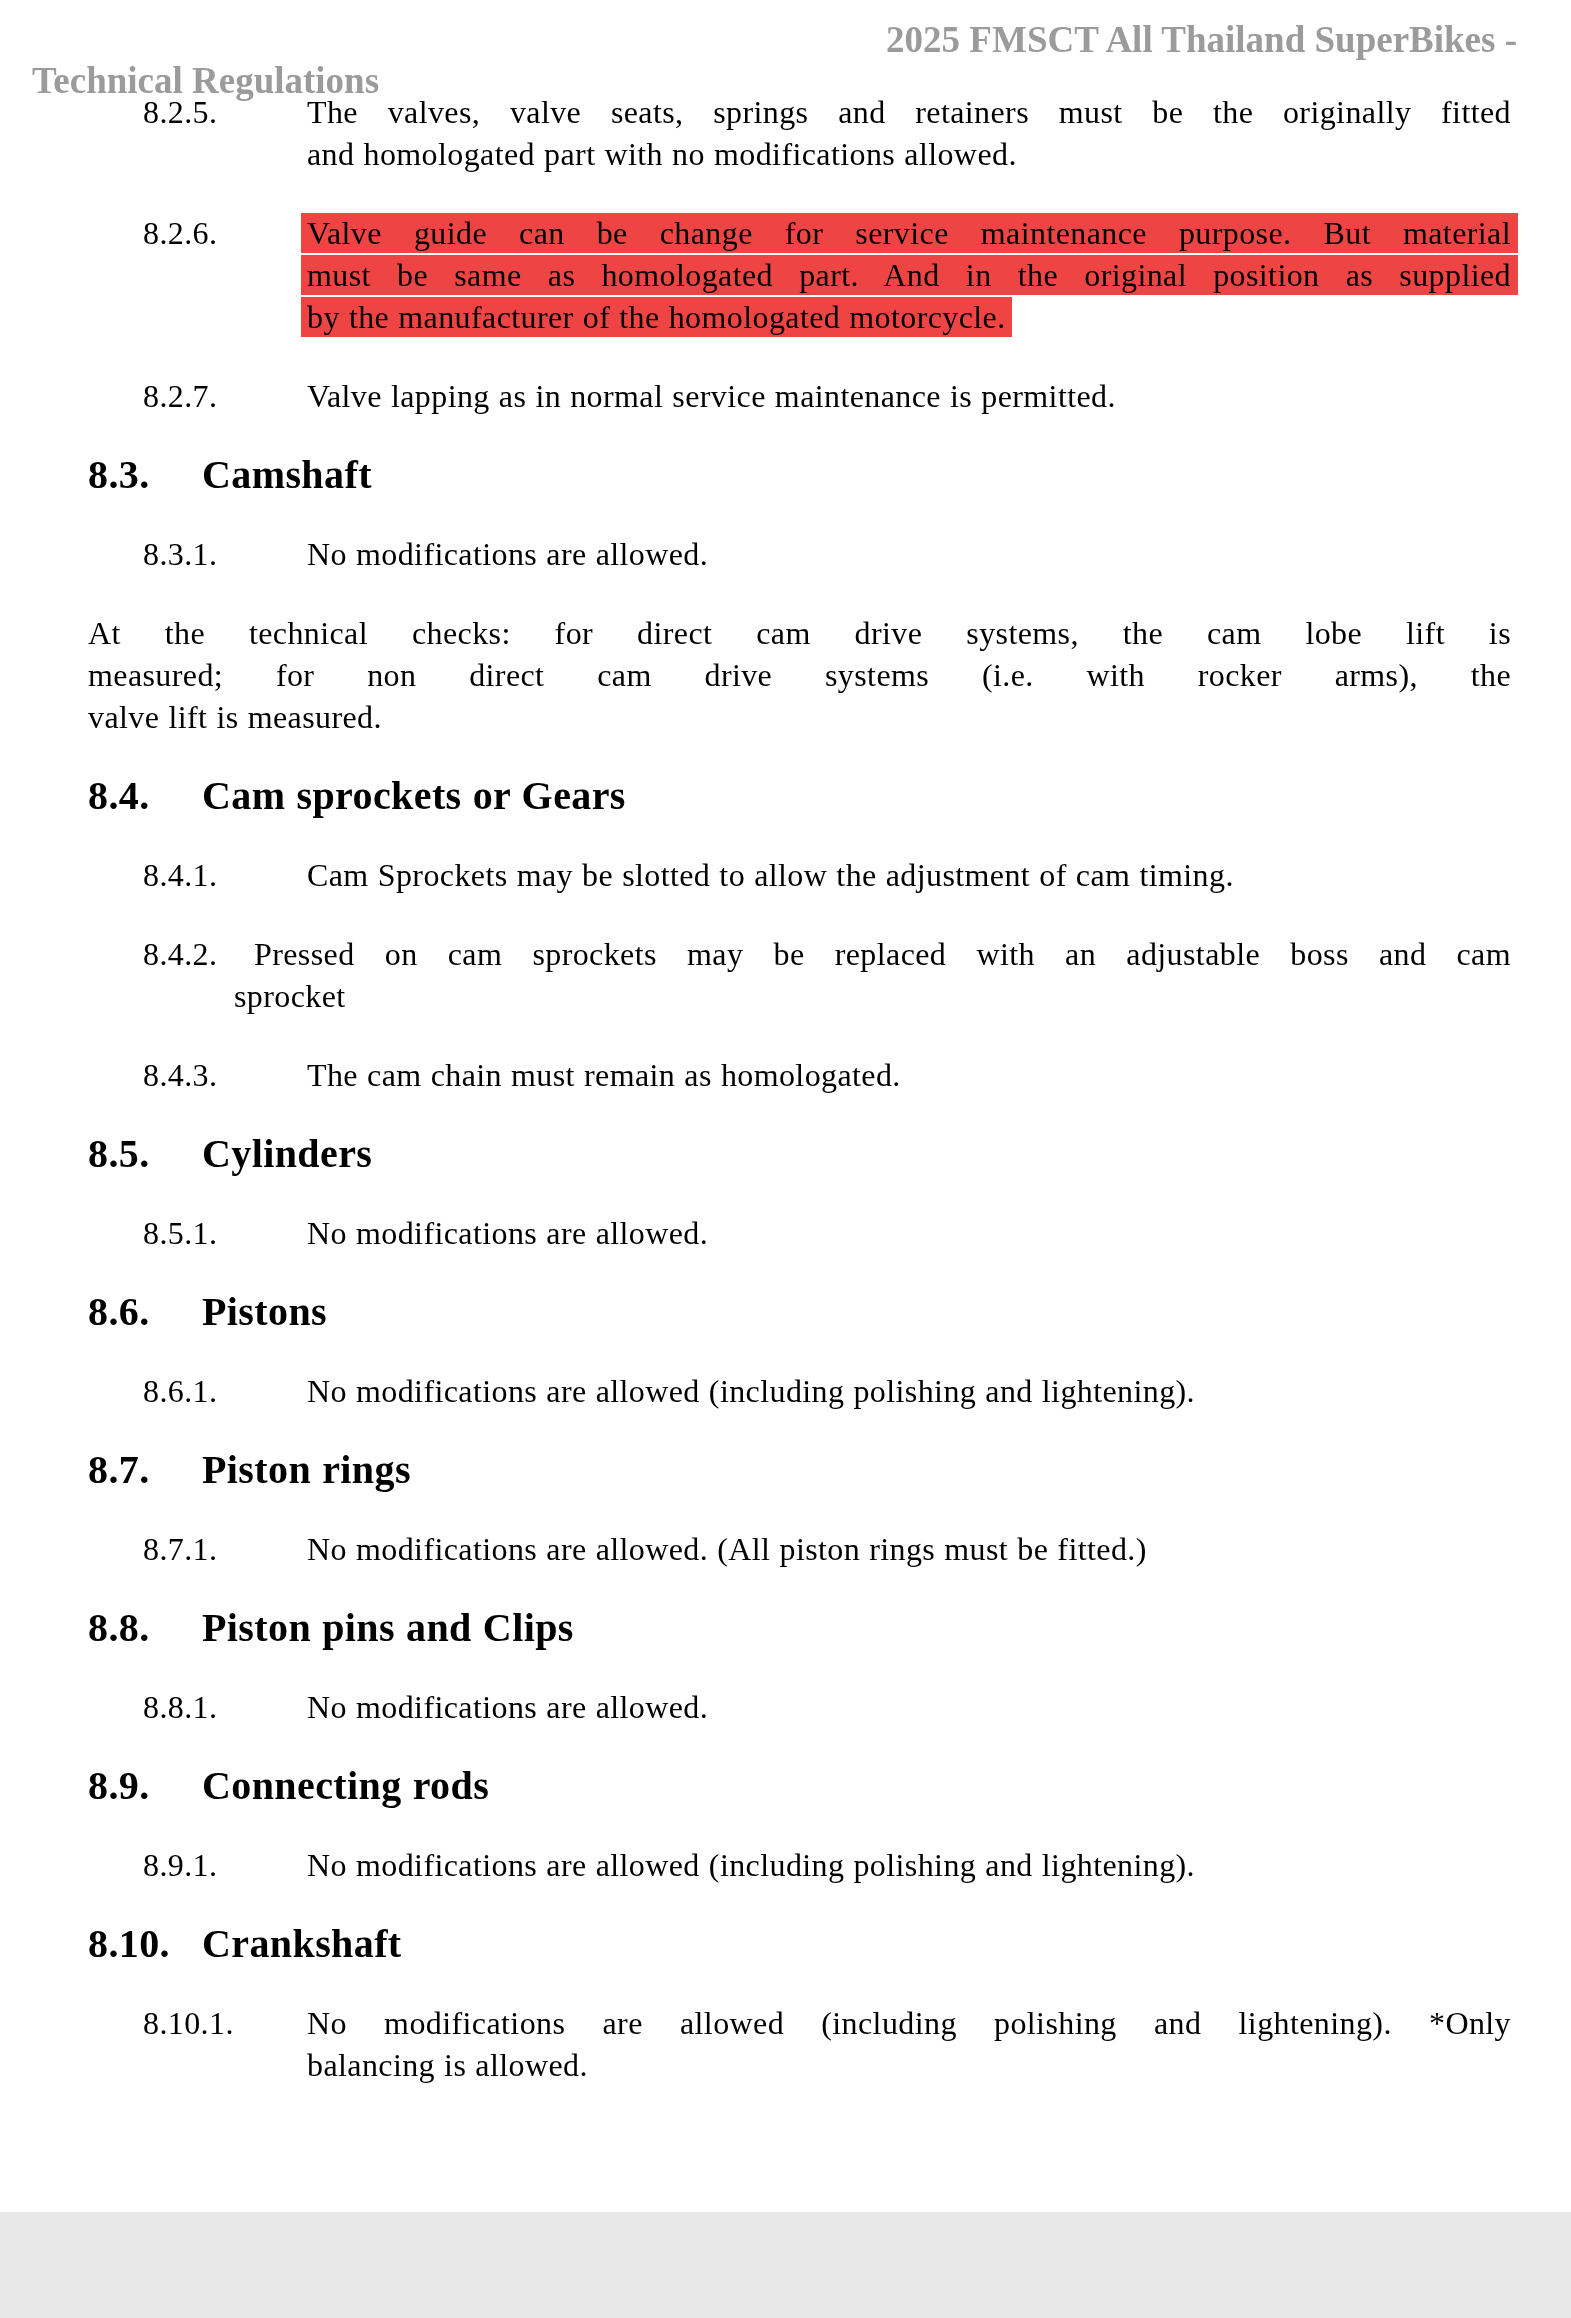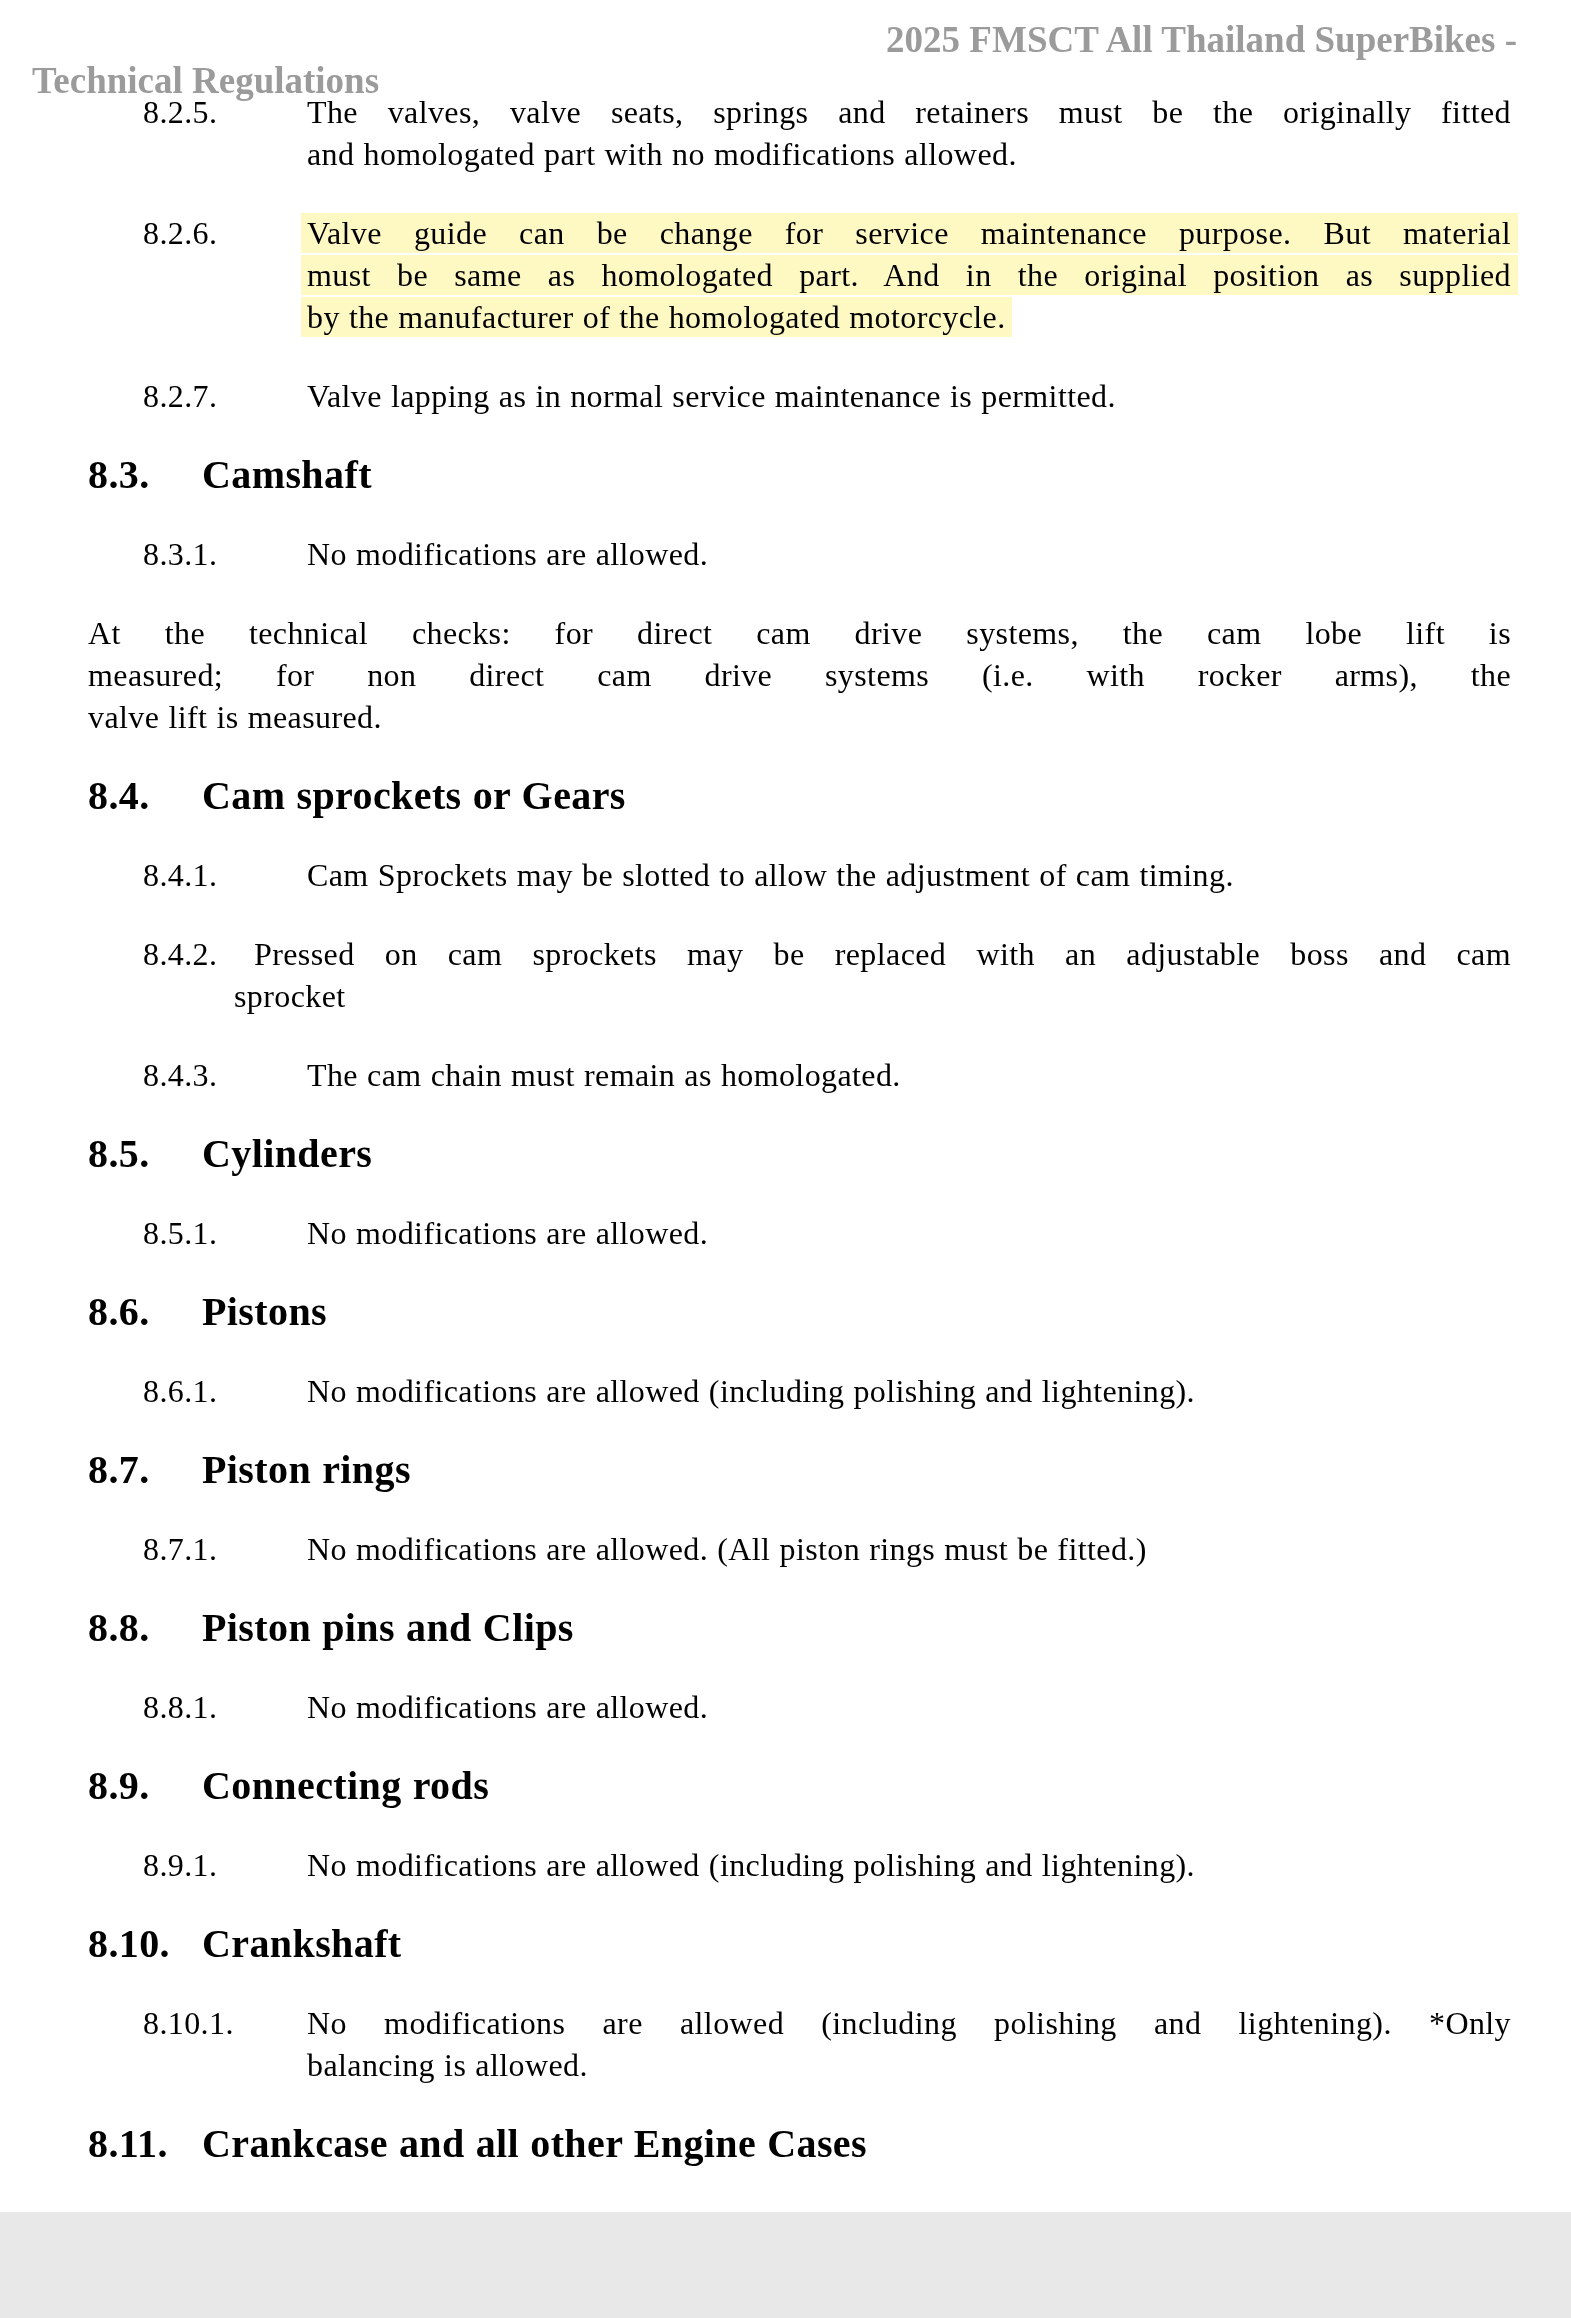--- a/index.html
+++ b/index.html
@@ -48,21 +48,21 @@
   .sec-num { width: 114px; flex: none; }
   .sec-title { flex: 1; }
 
   .item { display: flex; margin-bottom: 37px; }
   .item-num { width: 164px; flex: none; margin-left: 55px; }
   .item-body { flex: 1; min-width: 0; }
 
   .jline { text-align: justify; text-align-last: justify; }
 
   mark.hl {
-    background: #fef9c3;
+    background: #ef4444;
     color: inherit;
     padding: 2.2px 6.5px;
     margin: 0 -6.5px;
   }
 
   
   .item-hang {
     position: relative;
     margin-left: 55px;
     padding-left: 91px;
@@ -234,24 +234,20 @@
     </div>
 
     <div class="item">
       <span class="item-num">8.10.1.</span>
       <div class="item-body">
         <div class="jline">No modifications are allowed (including polishing and lightening). *Only</div>
         <div>balancing is allowed.</div>
       </div>
     </div>
 
-    <div class="sec">
-      <span class="sec-num">8.11.</span>
-      <span class="sec-title">Crankcase and all other Engine Cases</span>
-    </div>
 
   </div>
 
   <div class="footer">
     <div class="footer-left">ST-1 / ST-2 / ST-3 / WS</div>
     <div class="footer-center">FMSCT/TSB 2025</div>
     <div class="footer-right">Page 5 of 21</div>
   </div>
 
 </div>

